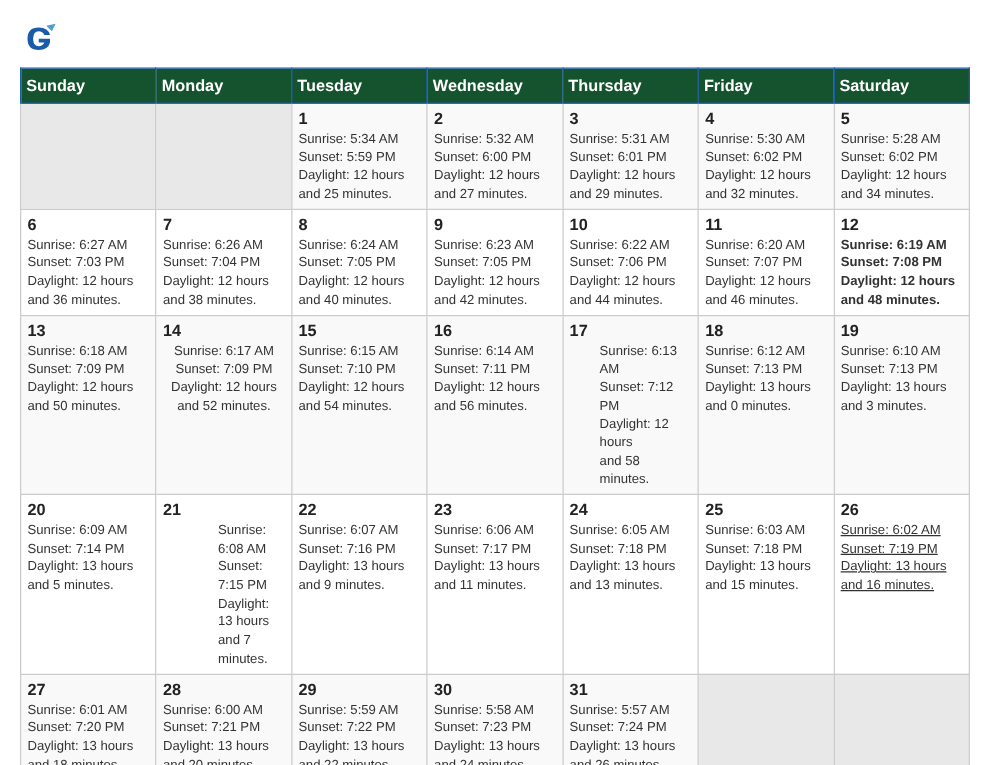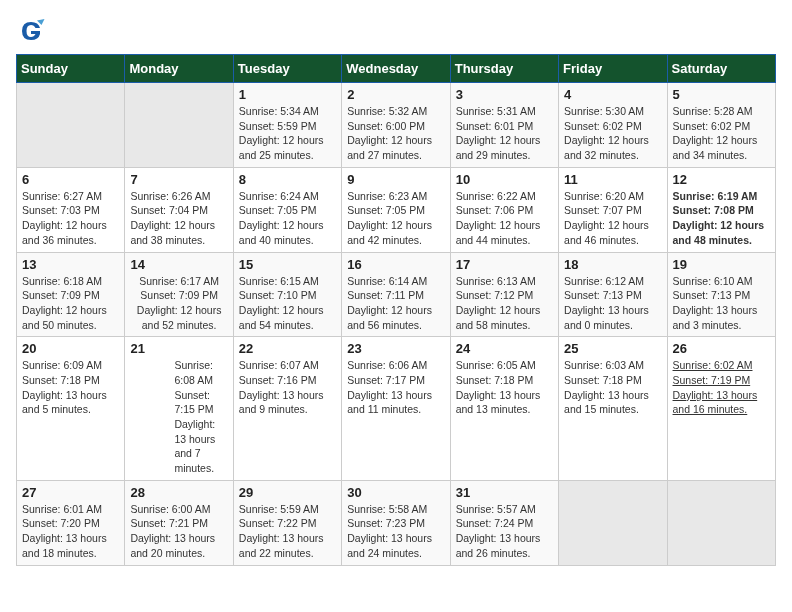--- a/index.html
+++ b/index.html
@@ -240,21 +240,21 @@
         </td>
         <td>
           <span class="day-number">16</span>
           <div class="day-info" style="white-space: pre-line;">Sunrise: 6:14 AM
 Sunset: 7:11 PM
 Daylight: 12 hours
 and 56 minutes.</div>
         </td>
         <td>
           <span class="day-number">17</span>
-          <div class="day-info" style="white-space: pre-line;">Sunrise: 6:13 AM
+          <div class="day-info" style="white-space: pre-line; margin-left: 24px;">Sunrise: 6:13 AM
 Sunset: 7:12 PM
 Daylight: 12 hours
 and 58 minutes.</div>
         </td>
         <td>
           <span class="day-number">18</span>
           <div class="day-info" style="white-space: pre-line;">Sunrise: 6:12 AM
 Sunset: 7:13 PM
 Daylight: 13 hours
 and 0 minutes.</div>
@@ -264,21 +264,21 @@
           <div class="day-info" style="white-space: pre-line;">Sunrise: 6:10 AM
 Sunset: 7:13 PM
 Daylight: 13 hours
 and 3 minutes.</div>
         </td>
       </tr>
       <tr>
         <td>
           <span class="day-number">20</span>
           <div class="day-info" style="white-space: pre-line;">Sunrise: 6:09 AM
-Sunset: 7:18 PM
+Sunset: 7:14 PM
 Daylight: 13 hours
 and 5 minutes.</div>
         </td>
         <td>
           <span class="day-number">21</span>
           <div class="day-info" style="white-space: pre-line; margin-left: 44px;">Sunrise: 6:08 AM
 Sunset: 7:15 PM
 Daylight: 13 hours
 and 7 minutes.</div>
         </td>

